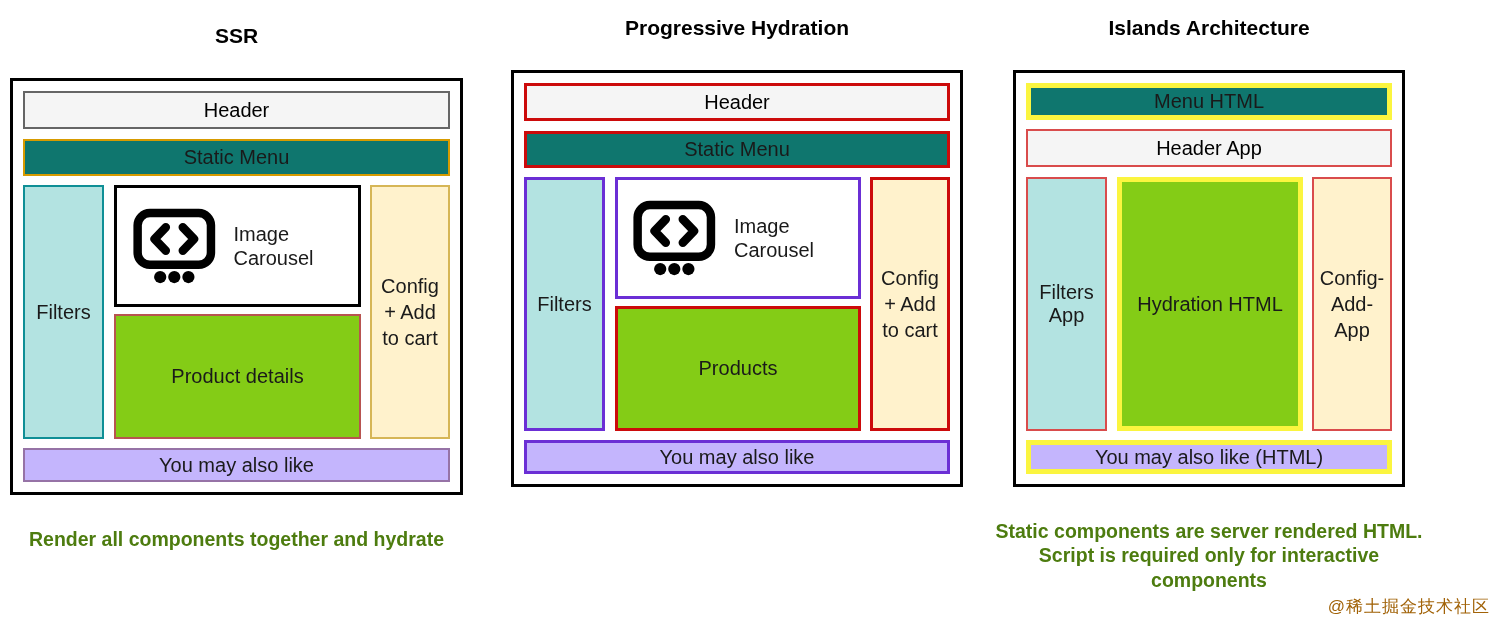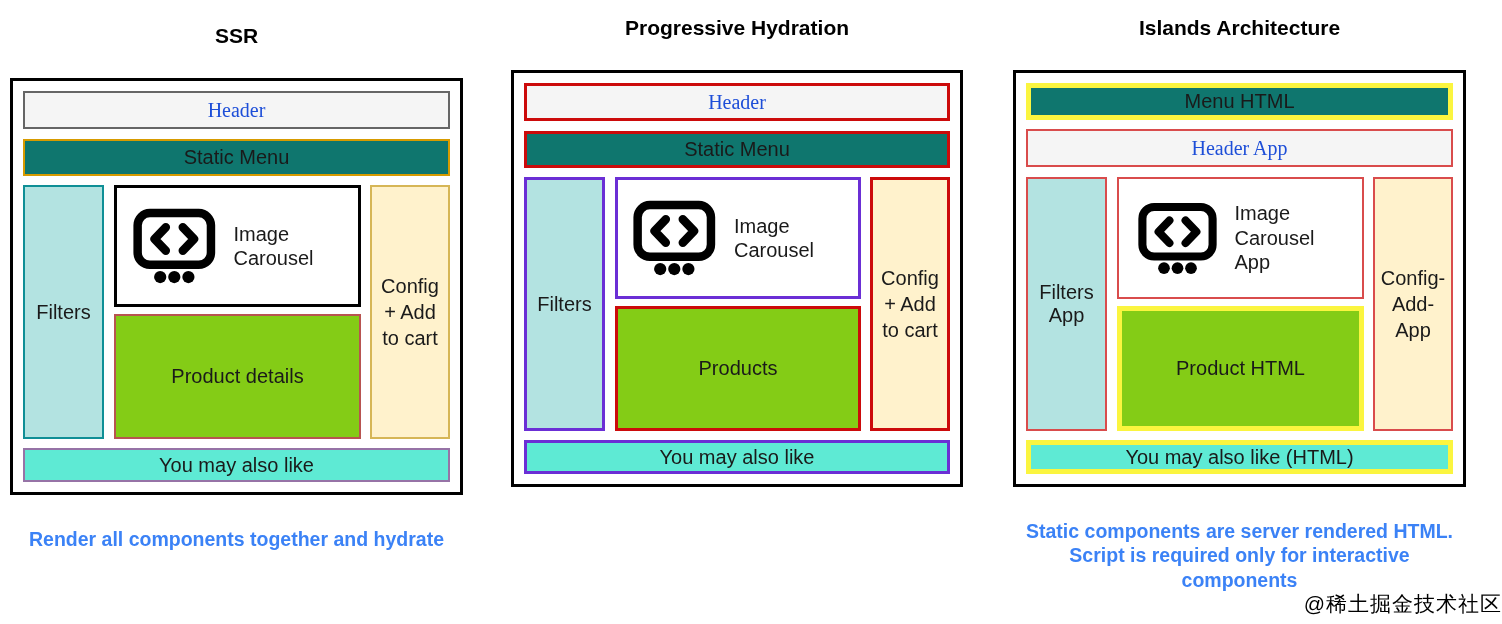--- a/index.html
+++ b/index.html
@@ -9,32 +9,32 @@
 
   .panel { position:absolute; top:0; height:624px; }
   .panel-title { position:absolute; top:16px; left:0; width:100%; text-align:center;
                  font-size:21px; font-weight:bold; color:#000; }
   .frame { position:absolute; top:70px; left:0; width:100%; height:417px;
            background:#fff; border:3px solid #000; padding:10px;
            display:flex; flex-direction:column; }
 
   .box { display:flex; align-items:center; justify-content:center;
          text-align:center; font-size:20px; color:#1a1a1a; }
-  .hdr  { height:38px; margin-bottom:10px; background:#F5F5F5; color:#1d4ed8;font-family:Liberation Serif, serif; }
+  .hdr  { height:38px; margin-bottom:10px; background:#F5F5F5; color:#000000; }
   .menu { height:37px; margin-bottom:9px; background:#0f766e; }
   .middle { flex:1; display:flex; margin-bottom:9px; min-height:0; }
   .filters { width:81px; margin-right:10px; background:#B3E3E1; padding:2px; }
   .center  { flex:1; display:flex; flex-direction:column; min-width:0; }
   .carousel { height:122px; margin-bottom:7px; background:#fff;
               display:flex; align-items:center; justify-content:center; gap:8px; }
   .carousel-label { text-align:left; line-height:1.22; font-size:20px; max-width:110px; }
   .products { flex:1; background:#84cc16; }
   .config  { width:80px; margin-left:9px; background:#FFF2CC; padding:16px;
              line-height:1.3; overflow-wrap:break-word; }
-  .also { height:34px; background:#5eead4; }
+  .also { height:34px; background:#c4b5fd; }
 
   
   .p1 .hdr      { border:2px solid #666666; }
   .p1 .menu     { border:2px solid #D79B00; }
   .p1 .filters  { border:2px solid #0F8F96; }
   .p1 .carousel { border:3px solid #000000; }
   .p1 .products { border:2px solid #B85450; }
   .p1 .config   { border:2px solid #D6B656; }
   .p1 .also     { border:2px solid #9673A6; }
 
@@ -51,24 +51,24 @@
   .p3 .hdr      { border:2px solid #D94C4C; }
   .p3 .menu     { border:5px solid #FBF53F; }
   .p3 .filters  { border:2px solid #D94C4C; }
   .p3 .carousel { border:2px solid #D94C4C; }
   .p3 .products { border:5px solid #FBF53F; }
   .p3 .config   { border:2px solid #D94C4C; }
   .p3 .also     { border:5px solid #FBF53F; }
 
   .caption { position:absolute; top:519px; left:50%; transform:translateX(-50%);
              width:470px; text-align:center; font-size:19.5px; font-weight:bold;
-             line-height:1.25; white-space:pre-line; color:#3b82f6; }
+             line-height:1.25; white-space:pre-line; color:#4d7c0f; }
 
-  .watermark { position:absolute; right:0; bottom:6px; font-size:21px;
-               color:#000000; letter-spacing:1px; }
+  .watermark { position:absolute; right:12px; bottom:6px; font-size:17px;
+               color:#a16207; letter-spacing:1px; }
 
   svg.car-ico { flex:0 0 auto; }
 </style>
 </head>
 <body>
 
 <div class="stage">
 
   <div class="panel p1" style="left:10px; width:453px;margin-top:8px;">
     <div class="panel-title">SSR</div>
@@ -118,40 +118,29 @@
             <div class="carousel-label">Image Carousel</div>
           </div>
           <div class="box products">Products</div>
         </div>
         <div class="box config">Config + Add to cart</div>
       </div>
       <div class="box also">You may also like</div>
     </div>
   </div>
 
-  <div class="panel p3" style="left:1013px; width:453px;">
+  <div class="panel p3" style="left:1013px; width:392px;">
     <div class="panel-title">Islands Architecture</div>
     <div class="frame">
       <div class="box menu">Menu HTML</div>
       <div class="box hdr">Header App</div>
       <div class="middle">
         <div class="box filters">Filters App</div>
         <div class="center">
-          <div class="box carousel">
-            <svg class="car-ico" width="90" height="73" viewBox="0 0 100 80">
-              <rect x="6" y="5" width="78" height="55" rx="13" fill="none" stroke="#000" stroke-width="9"></rect>
-              <path d="M36 20 L24 32.5 L36 45" fill="none" stroke="#000" stroke-width="9" stroke-linecap="round" stroke-linejoin="round"></path>
-              <path d="M54 20 L66 32.5 L54 45" fill="none" stroke="#000" stroke-width="9" stroke-linecap="round" stroke-linejoin="round"></path>
-              <circle cx="30" cy="73" r="6.5" fill="#000"></circle>
-              <circle cx="45" cy="73" r="6.5" fill="#000"></circle>
-              <circle cx="60" cy="73" r="6.5" fill="#000"></circle>
-            </svg>
-            <div class="carousel-label">Image Carousel App</div>
-          </div>
-          <div class="box products">Product HTML</div>
+          <div class="box products">Hydration HTML</div>
         </div>
         <div class="box config">Config-Add-App</div>
       </div>
       <div class="box also">You may also like (HTML)</div>
     </div>
     <div class="caption">Static components are server rendered HTML.
 Script is required only for interactive
 components</div>
   </div>
 

